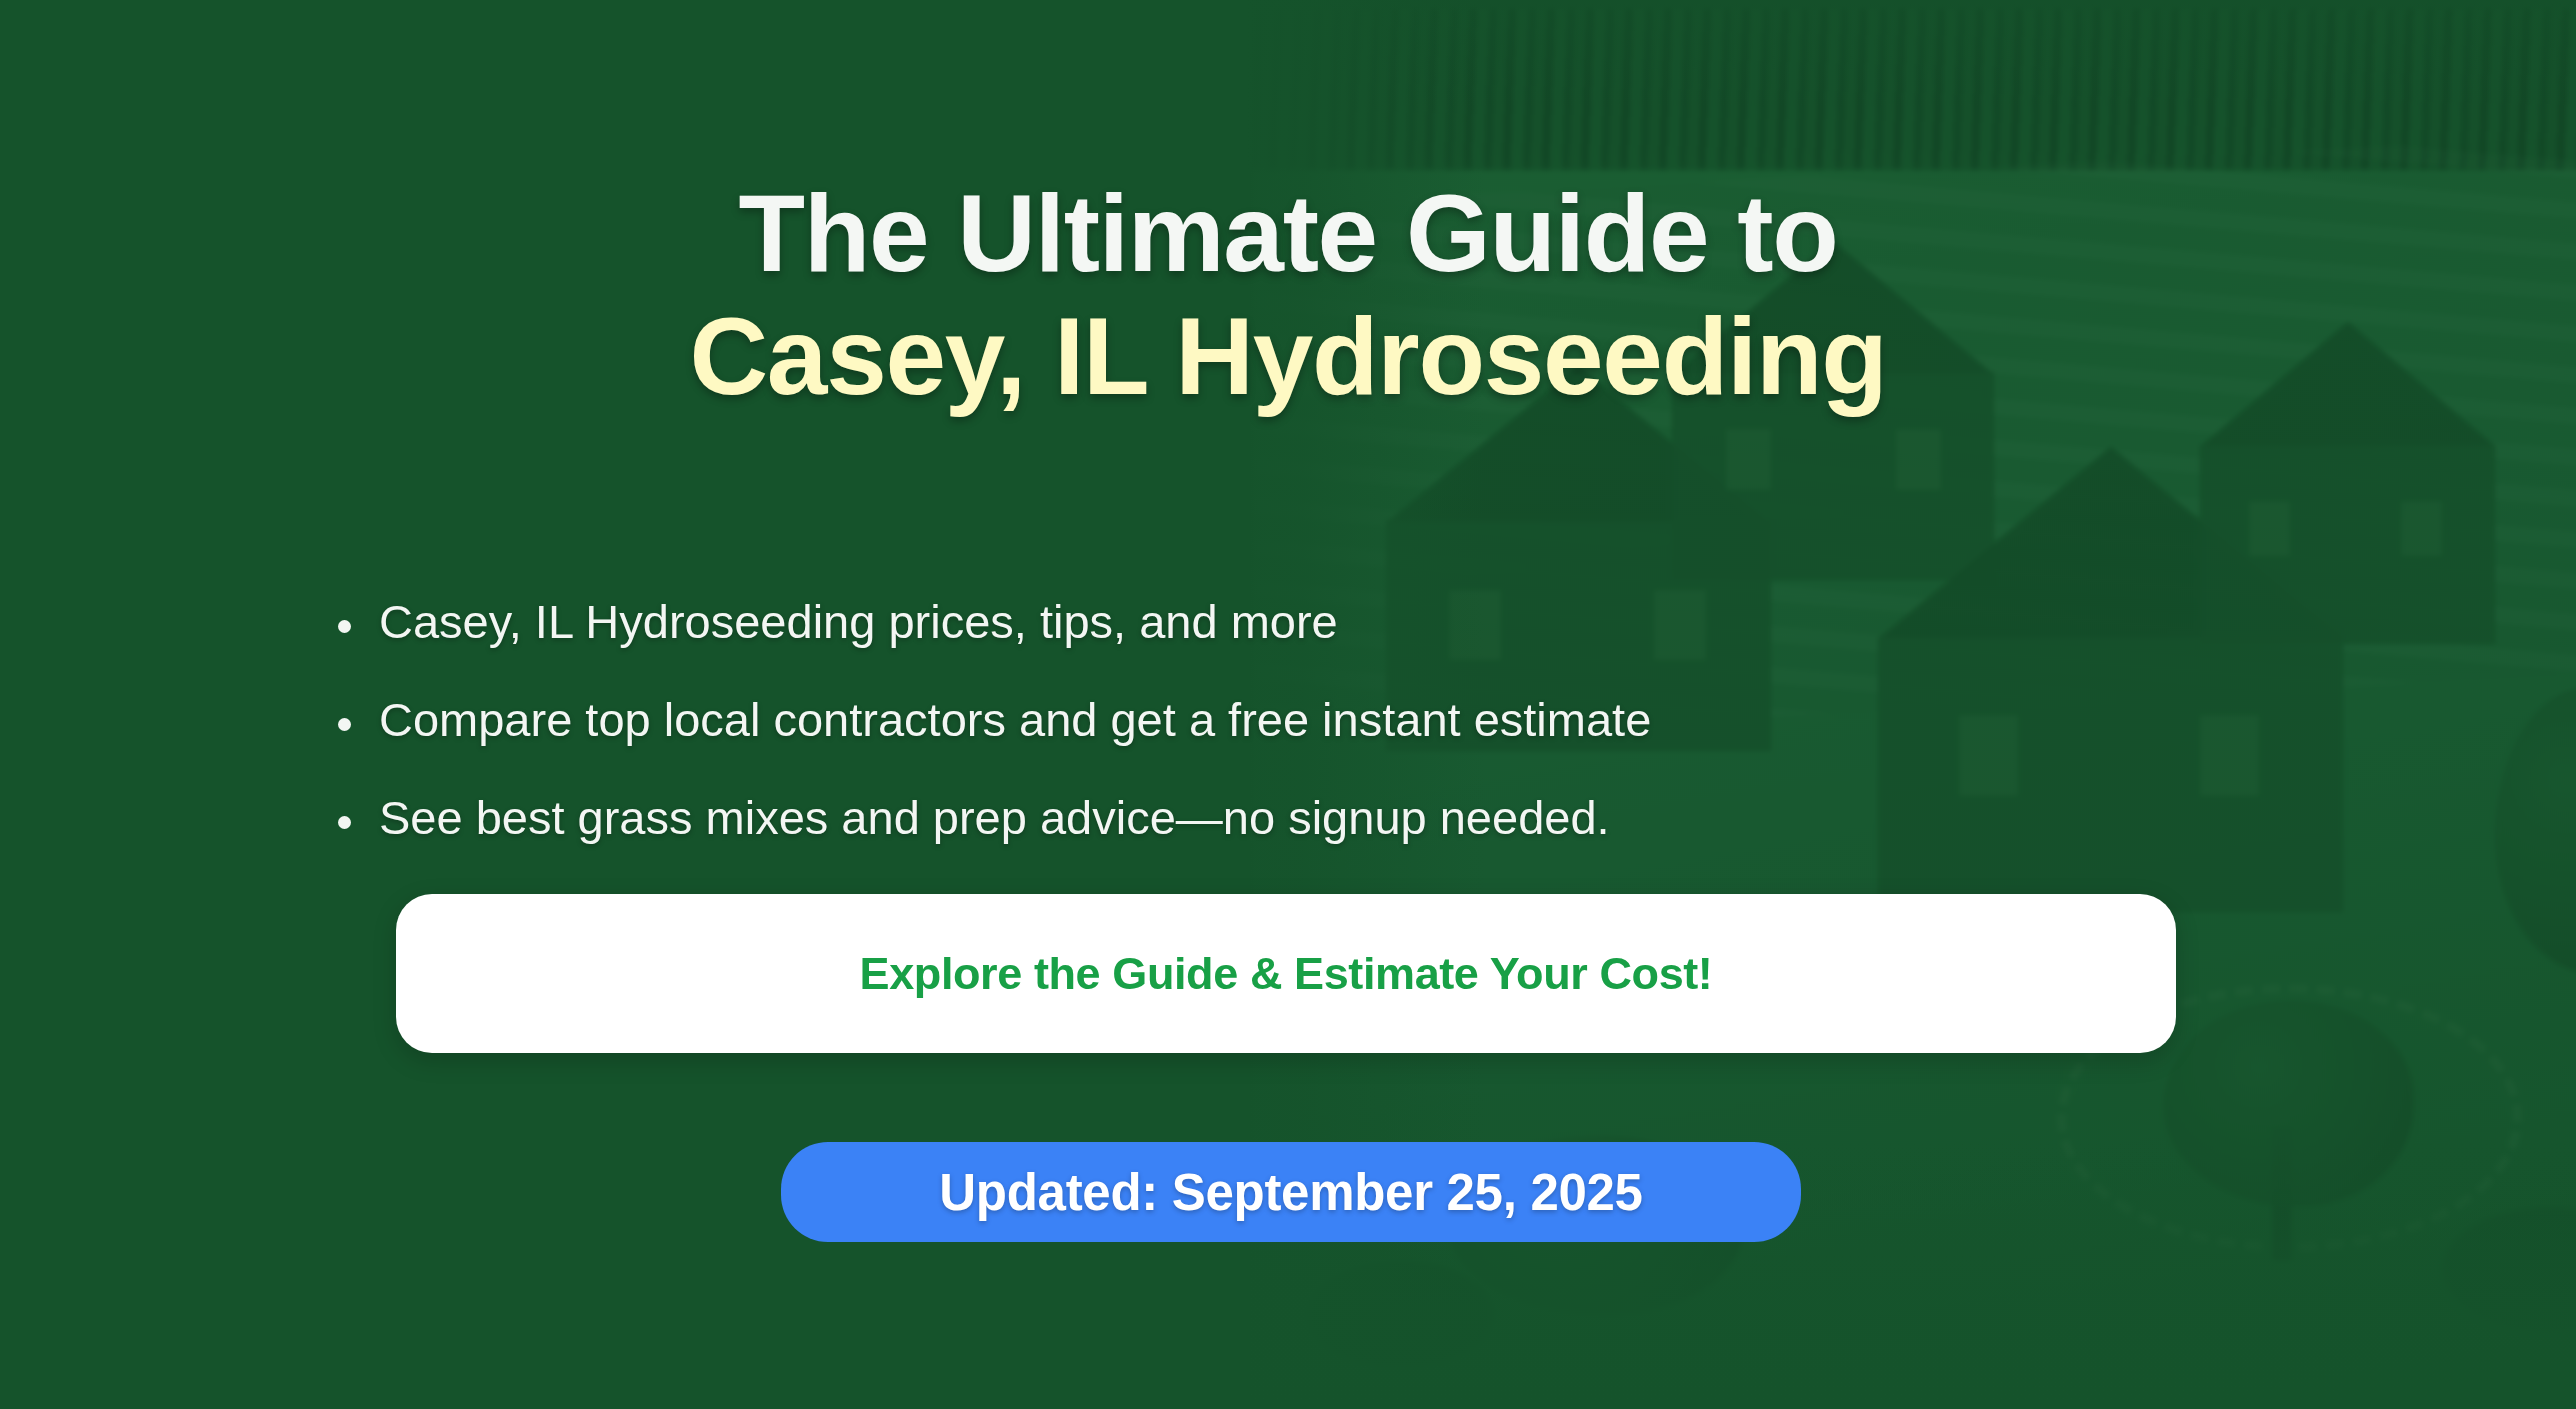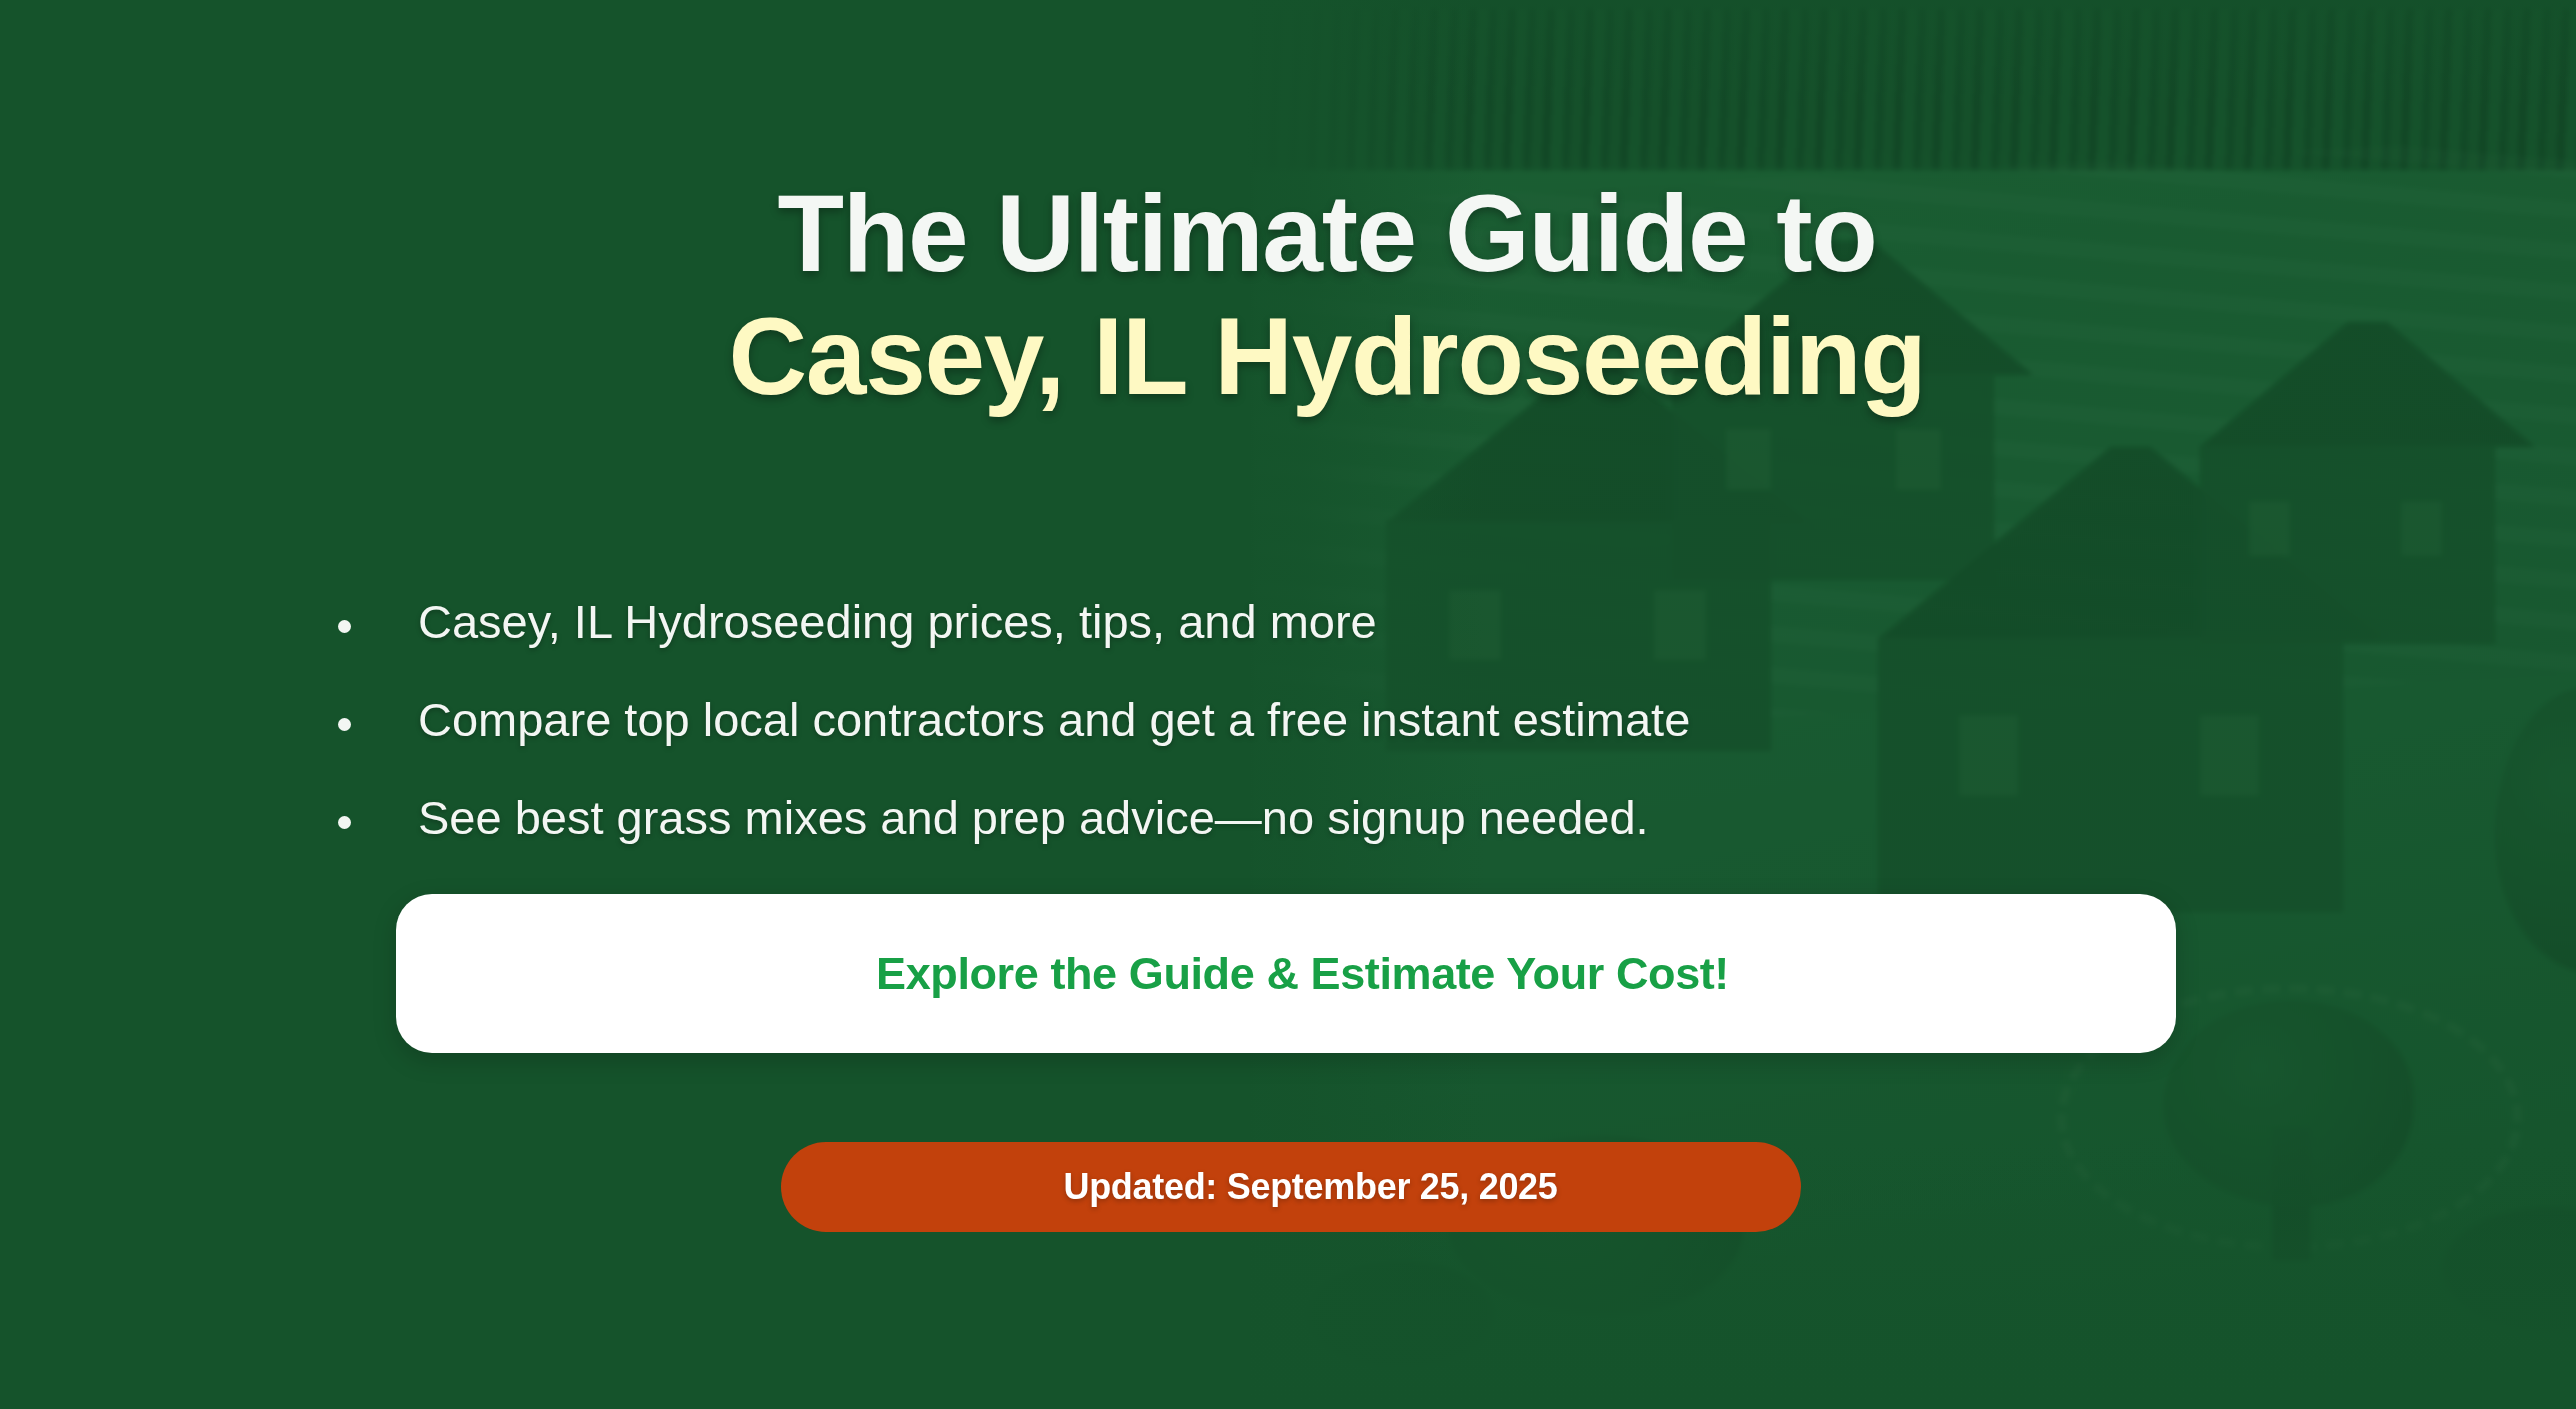--- a/index.html
+++ b/index.html
@@ -1,21 +1,21 @@
 <!DOCTYPE html>
 <html style="font-size:14.3px"><head>
 <meta charset="utf-8">
 <title>Hero Banner</title>
 <style>
   html, body {
     margin: 0;
     padding: 0;
     background: #15532b;
   }
-  * { box-sizing: border-box; padding-left: 39px; }
+  * { box-sizing: border-box; }
 
   .banner {
     position: relative;
     width: 2576px;
     height: 1410px;
     overflow: hidden;
     background: #15532b;
     font-family: "Liberation Sans", "DejaVu Sans", sans-serif;
     -webkit-font-smoothing: antialiased;
   }
@@ -203,25 +203,25 @@
     display: flex;
     align-items: center;
     justify-content: center;
   }
 
   .updated-badge {
     position: absolute;
     top: 1142px;
     left: 781px;
     width: 1020px;
-    height: 90px;
-    background: #c2410c;
+    height: 100px;
+    background: #3b82f6;
     border-radius: 47px;
     color: #ffffff;
-    font-size: 36px;
+    font-size: 51px;
     font-weight: 700;
     letter-spacing: -0.3px;
     display: flex;
     align-items: center;
     justify-content: center;
     text-shadow: 0 1.8px 5.4px rgba(0,0,0,0.25);
   }
 </style>
 </head>
 <body>

